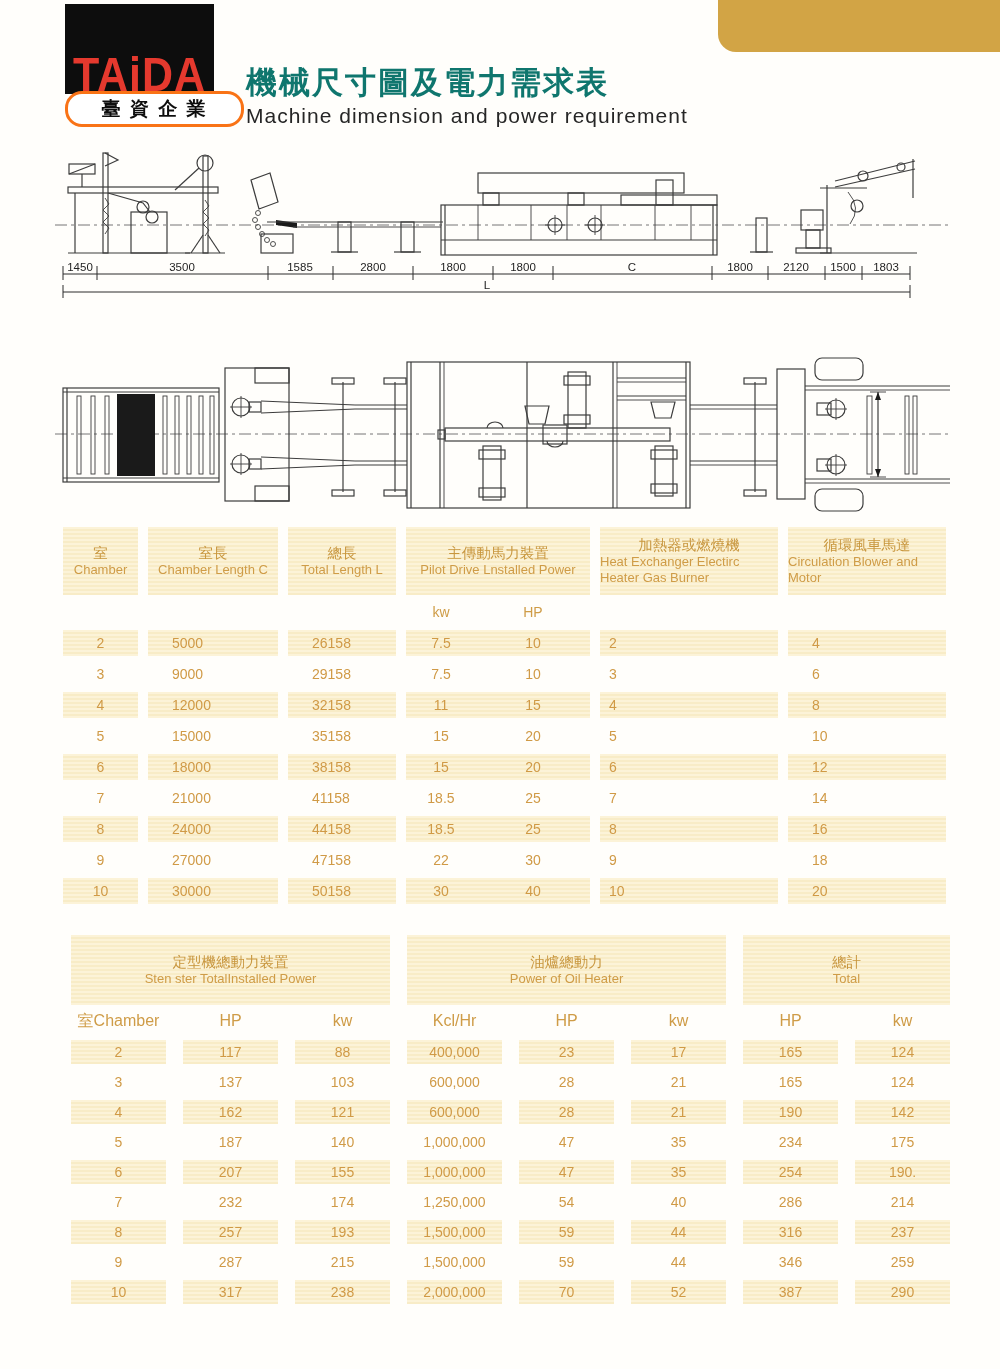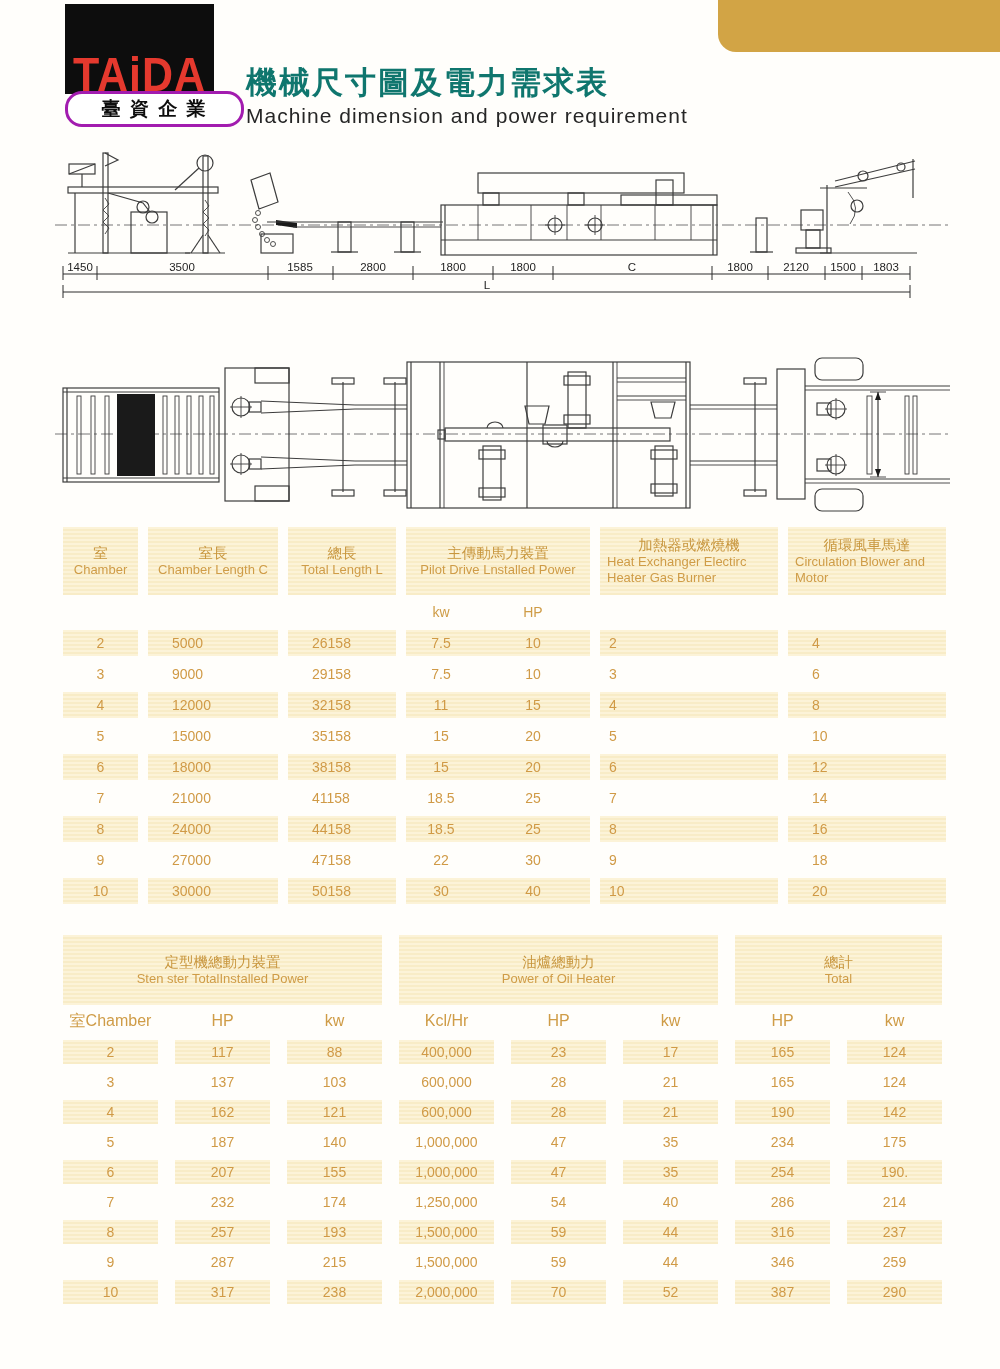--- a/index.html
+++ b/index.html
@@ -10,54 +10,54 @@
   
   .gold{position:absolute;top:0;left:718px;width:282px;height:52px;
         background:#d2a445;border-bottom-left-radius:18px;}
 
   
   .logo-black{position:absolute;top:4px;left:65px;width:149px;height:90px;background:#0d0d0d;
               display:flex;align-items:flex-end;justify-content:center;overflow:hidden;}
   .logo-word{color:#e5392e;font-weight:800;font-size:43px;line-height:.82;letter-spacing:1px;
              transform:scaleY(1.12);transform-origin:bottom;font-family:"Liberation Sans",sans-serif;}
   .logo-pill{position:absolute;top:91px;left:65px;width:173px;height:30px;background:#fff;
-             border:3px solid #a21caf;border-radius:17px;display:flex;align-items:center;
+             border:3px solid #f97316;border-radius:17px;display:flex;align-items:center;
              justify-content:center;font-size:19px;font-weight:bold;color:#0d0d0d;letter-spacing:2px;}
   .title-zh{position:absolute;left:246px;top:62px;font-size:31px;font-weight:700;color:#0f766e;letter-spacing:2px;}
   .title-en{position:absolute;left:246px;top:104px;font-size:21px;font-weight:400;color:#262626;letter-spacing:1px;}
 
   
   .draw{position:absolute;left:55px;}
   .ln{stroke:#3d3d3d;stroke-width:1.2;fill:none;}
   .lt{stroke:#3d3d3d;stroke-width:.9;fill:none;}
   .cl{stroke:#666;stroke-width:.9;stroke-dasharray:12 4 3 4;fill:none;}
   .blk{fill:#1a1a1a;stroke:none;}
   .dim line{stroke:#2c2c2c;stroke-width:1;}
   .dim text{fill:#1f1f1f;font-size:11.5px;font-family:"Liberation Sans",sans-serif;}
 
   
   .cream{background:repeating-linear-gradient(180deg,#fcf3d8 0 2px,#f8ecc7 2px 4px);}
   .t1{position:absolute;left:63px;top:527px;width:885px;}
   .grid1{display:grid;grid-template-columns:75px 130px 108px 184px 178px 158px;column-gap:10px;}
   .hcell{height:68px;display:flex;flex-direction:column;justify-content:center;text-align:center;
          color:#c8963e;font-size:14.5px;line-height:1.18;}
   .hcell .en{font-size:13px;color:#cf9c47;}
-  .hcell.hl .en{text-align:left;padding-left:7px;}
+  .hcell.hl .en{text-align:left;}
   .subrow1{height:30px;margin-top:2px;color:#cf9c47;font-size:14px;align-items:center;}
   .split{display:flex;}
   .split .a{width:38%;text-align:center;}
   .split .b{width:62%;text-align:center;}
   .t1-body .row{height:31px;align-items:center;color:#d09a46;font-size:14px;}
   .cell{height:26px;line-height:26px;}
   .t1-body .row:nth-child(odd) .cell{background:repeating-linear-gradient(180deg,#fcf3d8 0 2px,#f8ecc7 2px 4px);}
   .c-center{text-align:center;}
   .c-pad{padding-left:24px;}
   .c-pad8{padding-left:9px;}
 
-  .t2{position:absolute;left:63px;top:935px;width:885px;}
+  .t2{position:absolute;left:71px;top:935px;width:885px;}
   .grid2{display:grid;grid-template-columns:repeat(8,95px);column-gap:17px;}
   .g2h{height:70px;display:flex;flex-direction:column;justify-content:center;text-align:center;
        color:#c8963e;font-size:14.5px;line-height:1.2;}
   .g2h .en{font-size:13px;color:#cf9c47;}
   .gs1{grid-column:1/4;} .gs2{grid-column:4/7;} .gs3{grid-column:7/9;}
   .subrow2{height:32px;align-items:center;color:#cf9c47;font-size:16px;text-align:center;}
   .t2-body .row{height:30px;align-items:center;color:#d09a46;font-size:14px;text-align:center;}
   .t2-body .cell{height:24px;line-height:24px;}
   .t2-body .row:nth-child(odd) .cell{background:repeating-linear-gradient(180deg,#fcf3d8 0 2px,#f8ecc7 2px 4px);}
 </style>

